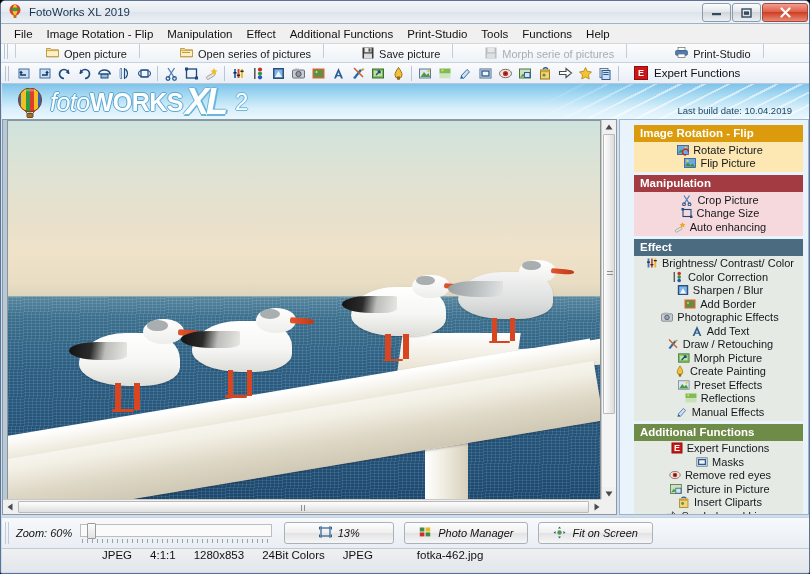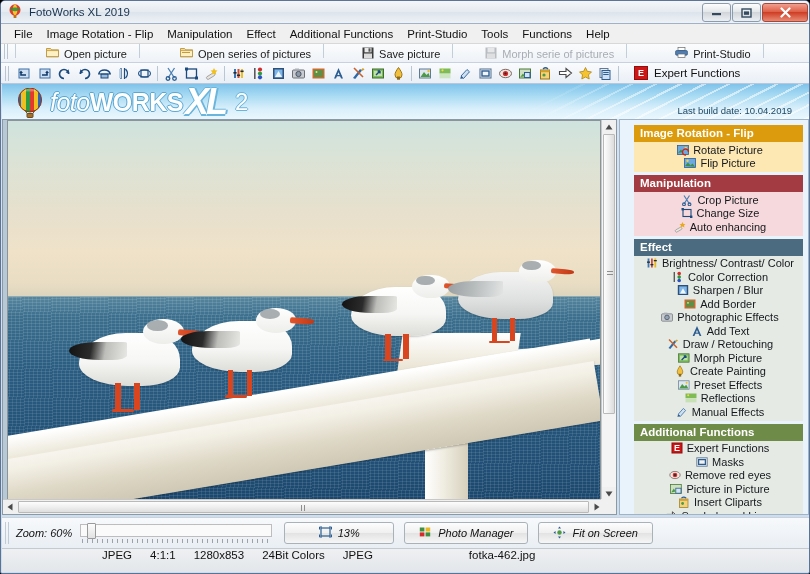--- a/index.html
+++ b/index.html
@@ -323,21 +323,21 @@
     position:absolute;left:1px;bottom:1px;width:808px;height:24px;
     background:linear-gradient(180deg,#eef0f2 0%,#e3e6ea 100%);
     border-top:1px solid #c3cad1;box-sizing:border-box;
     display:flex;align-items:flex-start;
   }
   .st-cell{
     font-size:11.5px;color:#111;white-space:nowrap;
   }
   .st-left-pad{width:100px;}
   .st-gap{width:18px;}
-  .st-file{margin-left:96px;}
+  .st-file{margin-left:44px;}
 </style>
 </head>
 <body>
 
 <div class="app">
 
   <div class="titlebar">
     <div class="title-left">
       <span class="title-icon">
         <svg width="15" height="15" viewBox="0 0 15 15">

